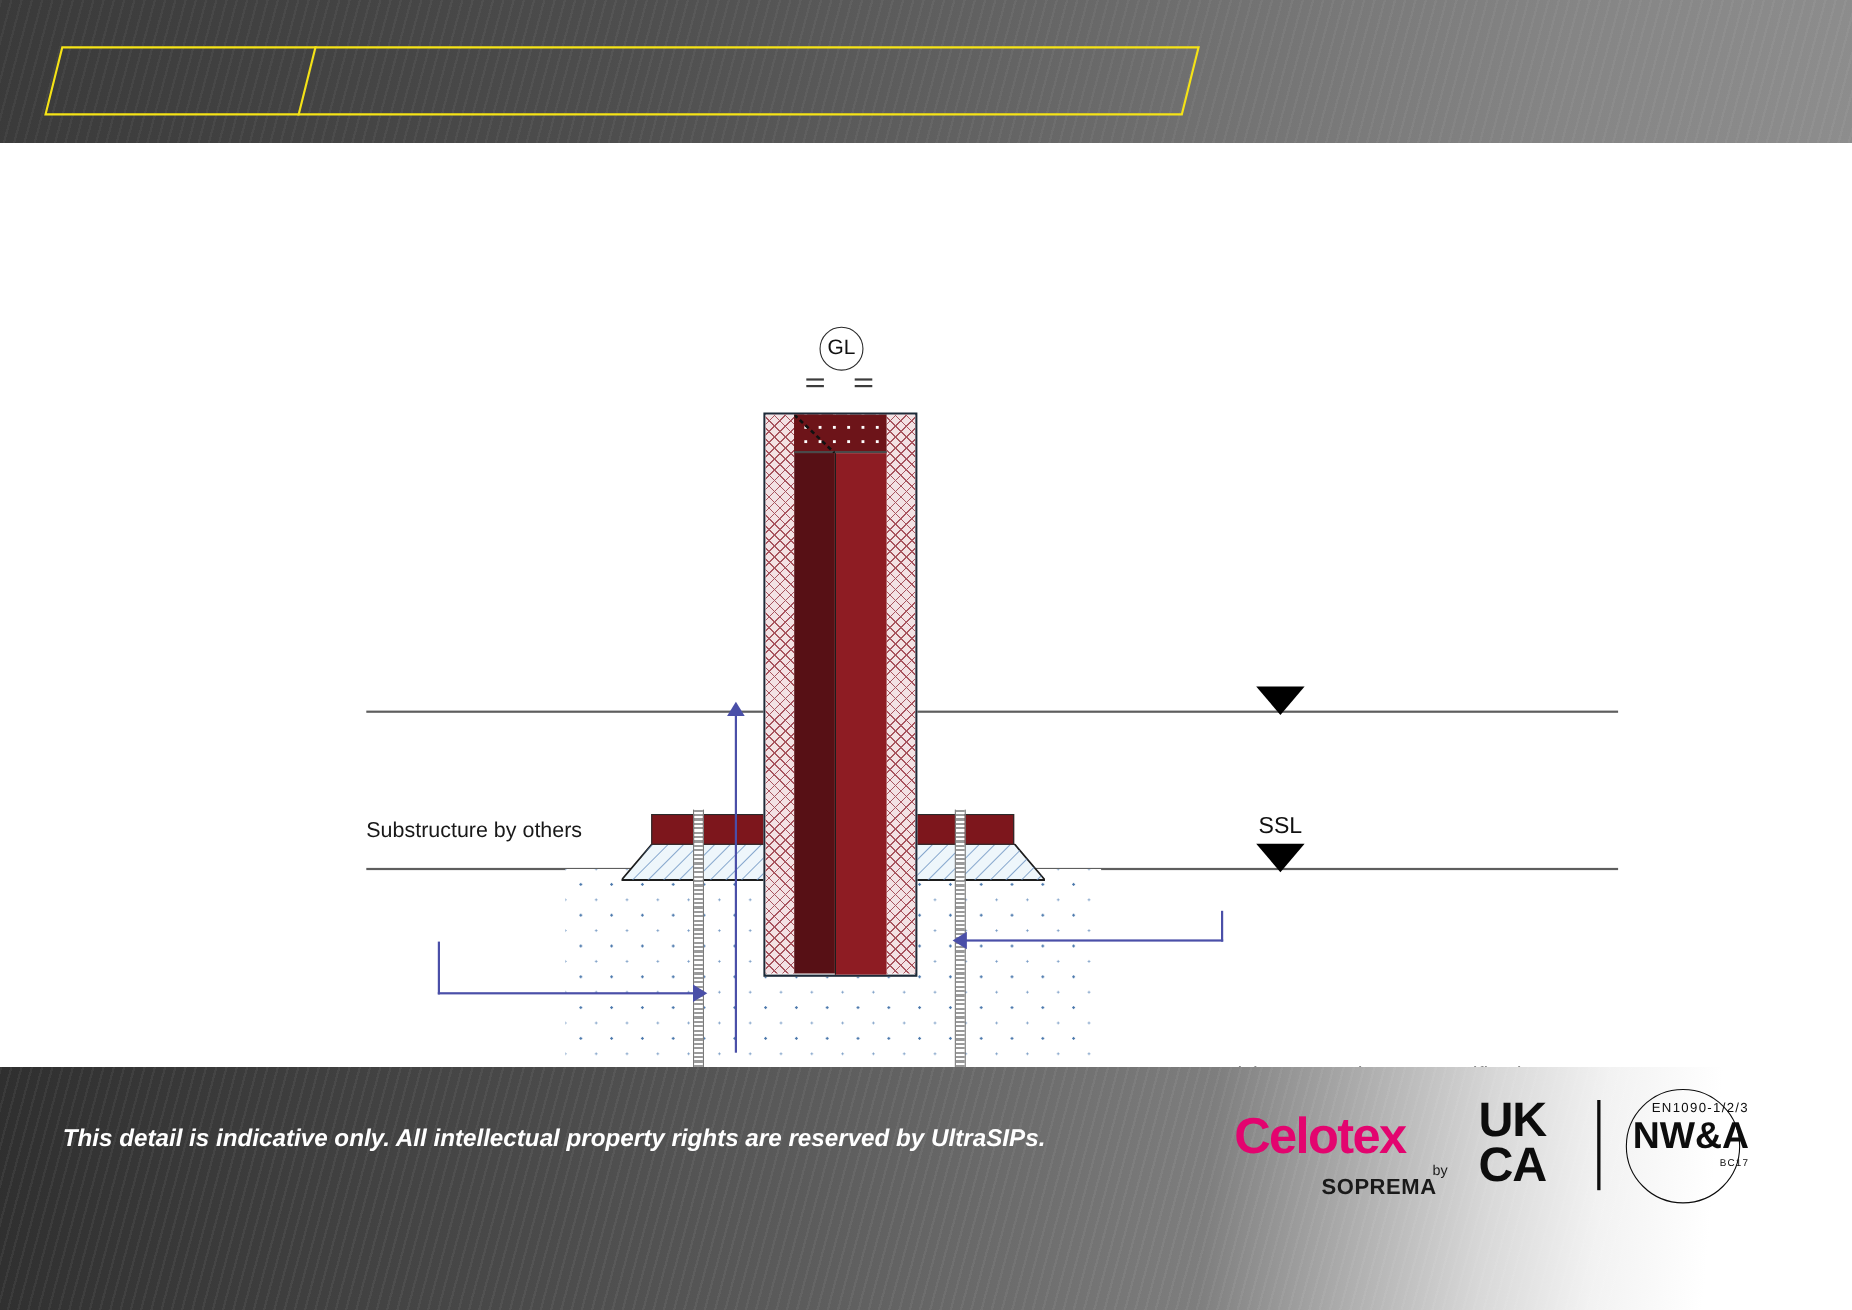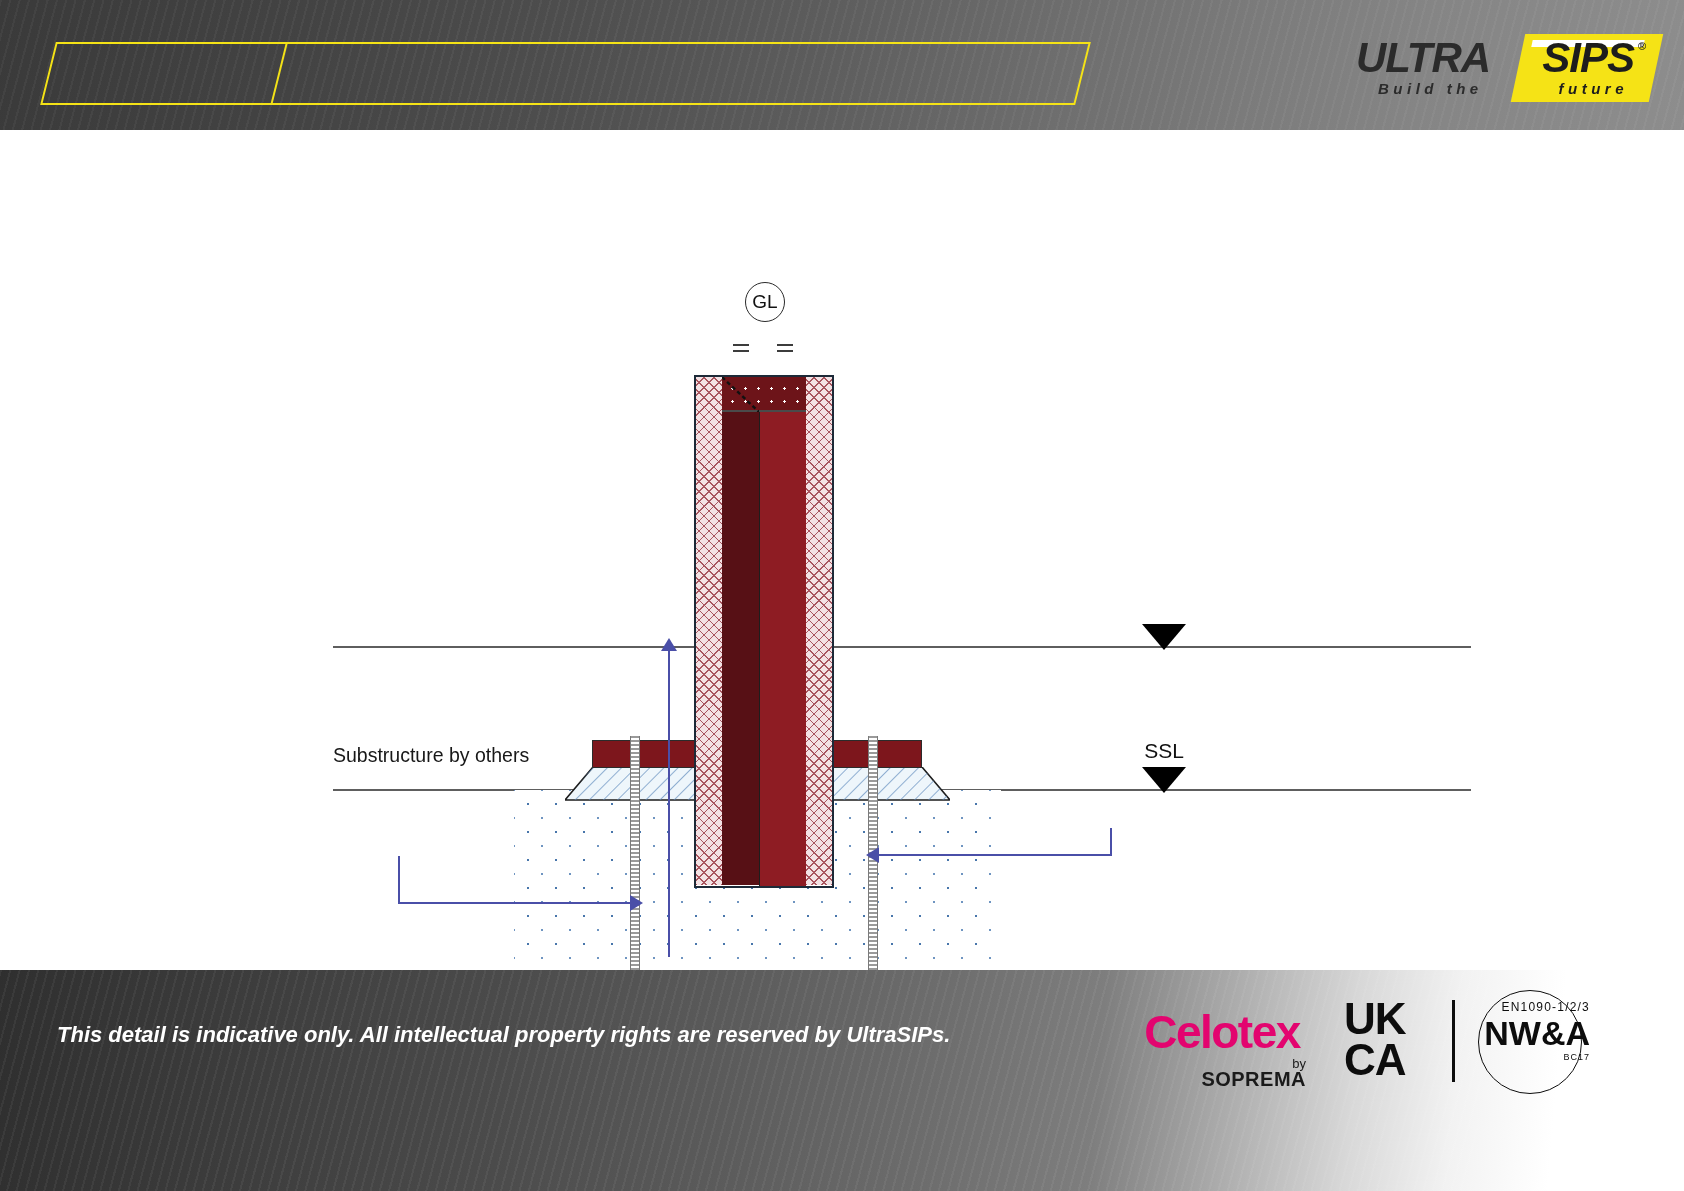--- a/index.html
+++ b/index.html
@@ -85,21 +85,21 @@
     position:absolute; right:28px; top:52px; z-index:3;
     font-size:15px; font-weight:bold; font-style:italic;
     letter-spacing:4.5px; color:#1d1d1d; white-space:nowrap;
   }
 
   
   #canvas{ position:absolute; left:0; top:130px; width:1684px; height:840px; background:#fff; }
 
   
   #gl-circle{
-    position:absolute; left:745px; top:152px; width:40px; height:40px;
+    position:absolute; left:745px; top:167px; width:40px; height:40px;
     border:1.3px solid #2a2a2a; border-radius:50%;
     display:flex; align-items:center; justify-content:center;
     font-size:19px; color:#111; background:#fff;
   }
   .eqmark{ position:absolute; width:16px; height:0; }
   .eqmark::before, .eqmark::after{
     content:""; position:absolute; left:0; width:16px; height:2px; background:#3c3c3c;
   }
   .eqmark::before{ top:0; } .eqmark::after{ top:6px; }
   #eq-left{ left:733px; top:214px; }
@@ -256,27 +256,27 @@
        rgba(255,255,255,0.05) 0px, rgba(255,255,255,0.05) 2px,
        rgba(0,0,0,0) 2px, rgba(0,0,0,0) 9px);
     pointer-events:none;
   }
   #disclaimer{
     position:absolute; left:57px; top:52px; z-index:3;
     font-size:22px; font-style:italic; font-weight:bold; color:#ffffff;
     white-space:nowrap;
   }
   
-  #celotex{ position:absolute; left:1122px; top:36px; z-index:4; width:200px;text-align:center;}
+  #celotex{ position:absolute; left:1122px; top:36px; z-index:4; width:200px;}
   #celotex-name{
     font-size:46px; font-weight:bold; color:#e3046f; letter-spacing:-1.5px;
     line-height:52px;
   }
   #celotex-by{
-    position:absolute; right:16px; top:50px;
+    position:absolute; right:6px; top:50px;
     font-size:13px; color:#1a1a1a; white-space:nowrap;
   }
   #celotex-soprema{
     position:absolute; right:16px; top:62px;
     font-size:20px; font-weight:bold; color:#1a1a1a; letter-spacing:0.5px;
   }
   
   #ukca{ position:absolute; left:1344px; top:28px; z-index:4; }
   #ukca-uk, #ukca-ca{
     font-size:44px; font-weight:bold; color:#0d0d0d; line-height:41px;
@@ -300,29 +300,20 @@
 
 <div id="page">
 
   <div id="header">
 
     <div class="titlebar-wrap">
       <div class="titlebar-skew"></div>
       <div class="code-divider"></div>
     </div>
 
-    <div id="brand-logo">
-      <div class="brand-yellow"></div>
-      <div class="brand-whitebar"></div>
-      <div id="brand-ultra">ULTRA</div>
-      <div id="brand-sips">SIPS</div>
-      <div id="brand-reg">®</div>
-      <div id="brand-tag">Build the</div>
-      <div id="brand-tag2">future</div>
-    </div>
 
   </div>
 
   <div id="canvas">
 
     <div id="gl-line"></div>
     <div id="ssl-line"></div>
 
     <div id="gl-circle">GL</div>
     <div class="eqmark" id="eq-left"></div>

